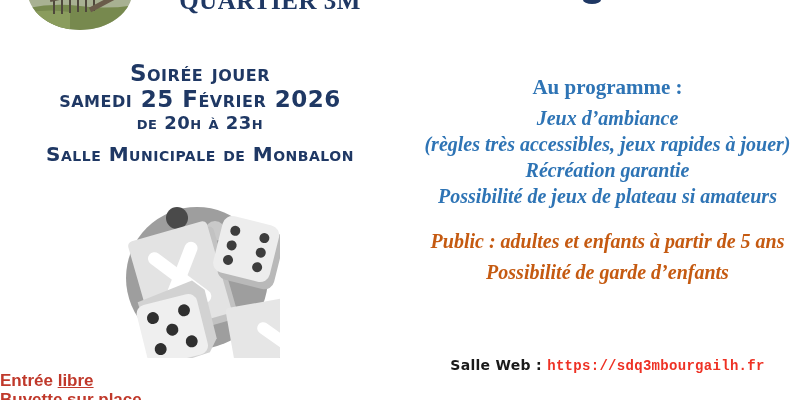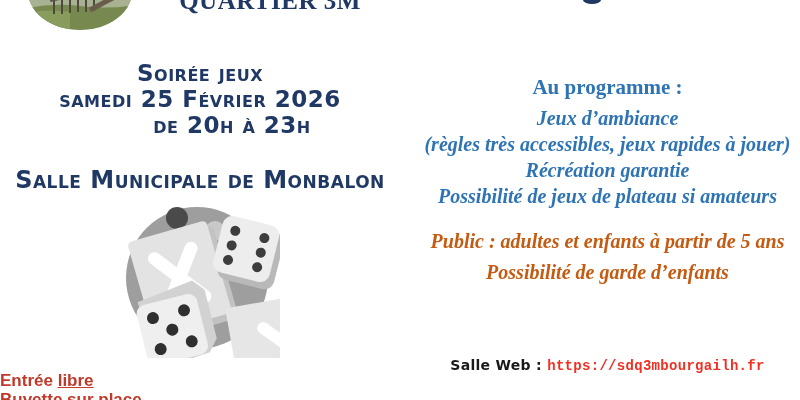--- a/index.html
+++ b/index.html
@@ -21,22 +21,22 @@
     left:583px;top:-4px;width:18px;height:8px;border-radius:50%;
     background:var(--navy);
   }
   .event-line{
     position:absolute;left:0;width:400px;text-align:center;
     font-family:"DejaVu Sans",sans-serif;font-weight:bold;
     font-variant:small-caps;color:var(--navy);letter-spacing:.5px;
   }
   .ev-title{top:60px;font-size:23px;}
   .ev-date {top:86px;font-size:23px;}
-  .ev-time {top:112px;font-size:23px;margin-left:32px;}
-  .ev-venue{top:166px;font-size:24px;text-align:center;}
+  .ev-time {top:112px;font-size:18px;}
+  .ev-venue{top:142px;font-size:20px;text-align:center;}
 
   .entry-line{
     position:absolute;left:0;width:400px;text-align:left;
     font-family:"Liberation Sans",sans-serif;font-weight:bold;
     font-size:17px;color:var(--red);
   }
   .entry{top:371px;}
   .buvette{top:390px;}
   .underline{text-decoration:underline;}
 
@@ -87,21 +87,21 @@
     <line x1="70" y1="10" x2="104" y2="-8" stroke="#6a5c4a" stroke-width="5"></line>
   </g>
 </svg>
 
 <div class="abs org-title">
   <div class="nowrap">QUARTIER 3M</div>
 </div>
 
 <div class="abs cut-fragment"></div>
 
-<div class="event-line ev-title nowrap">Soirée jeux</div>
+<div class="event-line ev-title nowrap">Soirée jouer</div>
 <div class="event-line ev-date nowrap">samedi 25 Février 2026</div>
 <div class="event-line ev-time nowrap">de 20h à 23h</div>
 <div class="event-line ev-venue nowrap">Salle Municipale de Monbalon</div>
 
 <svg class="abs game-illus" width="165" height="160" viewBox="0 0 165 160">
   <circle cx="82" cy="80" r="71" fill="#9e9e9e"></circle>
   <g>
     <circle cx="100" cy="33" r="10" fill="#c9c9c9"></circle>
     <path d="M92,72 C94,46 106,46 108,72 L110,78 L90,78 Z" fill="#c9c9c9"></path>
   </g>

